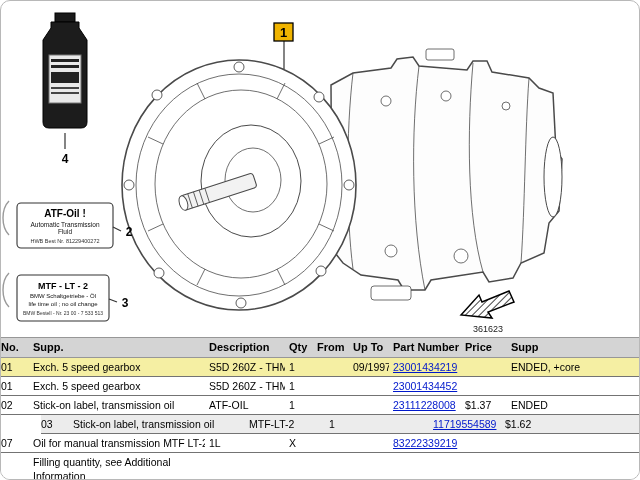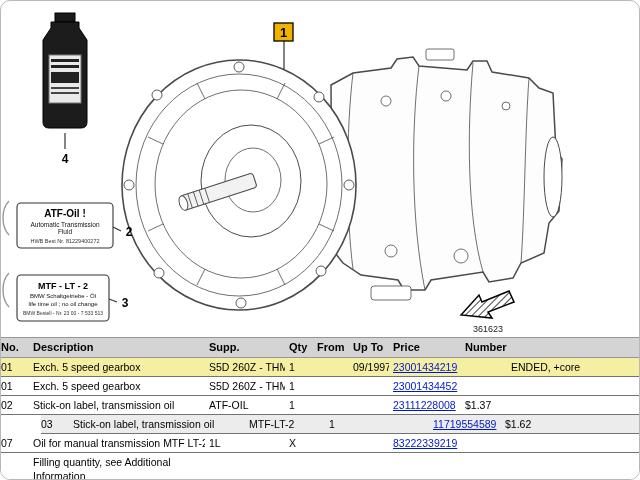--- a/index.html
+++ b/index.html
@@ -146,27 +146,28 @@
         <polygon points="460,314 478,294 481,301 508,290 513,301 487,311 491,317" fill="url(#hatch)" stroke="#000" stroke-width="1.5"></polygon>
       </g>
       <text x="487" y="331" text-anchor="middle" font-size="9" fill="#222">361623</text>
     </svg>
   </div>
 
   <div class="ptable">
 
     <div class="thead">
       <div class="c">No.</div>
+      <div class="c">Supp.</div>
       <div class="c">Description</div>
-      <div class="c">Supp.</div>
       <div class="c">Qty</div>
       <div class="c">From</div>
       <div class="c">Up To</div>
+      <div class="c">Part Number</div>
       <div class="c">Price</div>
-      <div class="c">Number</div>
+      <div class="c">Supp</div>
     </div>
 
     <div class="trow highlight">
       <div class="c">01</div>
       <div class="c">Exch. 5 speed gearbox</div>
       <div class="c">S5D 260Z - THML</div>
       <div class="c">1</div>
       <div class="c"></div>
       <div class="c">09/1997</div>
       <div class="c"><a class="plink" href="#">23001434219</a></div>
@@ -187,20 +188,21 @@
 
     <div class="trow">
       <div class="c">02</div>
       <div class="c">Stick-on label, transmission oil</div>
       <div class="c">ATF-OIL</div>
       <div class="c">1</div>
       <div class="c"></div>
       <div class="c"></div>
       <div class="c"><a class="plink" href="#">23111228008</a></div>
       <div class="c">$1.37</div>
+      <div class="c">ENDED</div>
     </div>
 
     <div class="trow shade">
       <div class="c">03</div>
       <div class="c">Stick-on label, transmission oil</div>
       <div class="c">MTF-LT-2</div>
       <div class="c">1</div>
       <div class="c"></div>
       <div class="c"></div>
       <div class="c"><a class="plink" href="#">11719554589</a></div>

